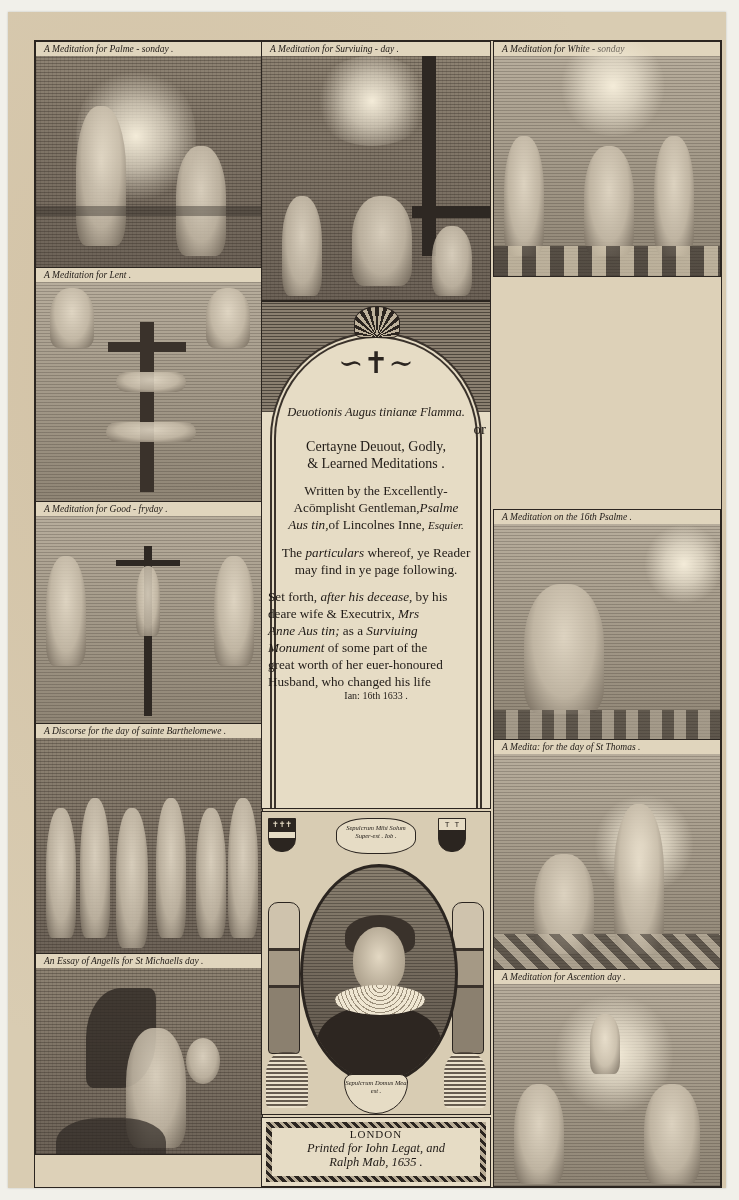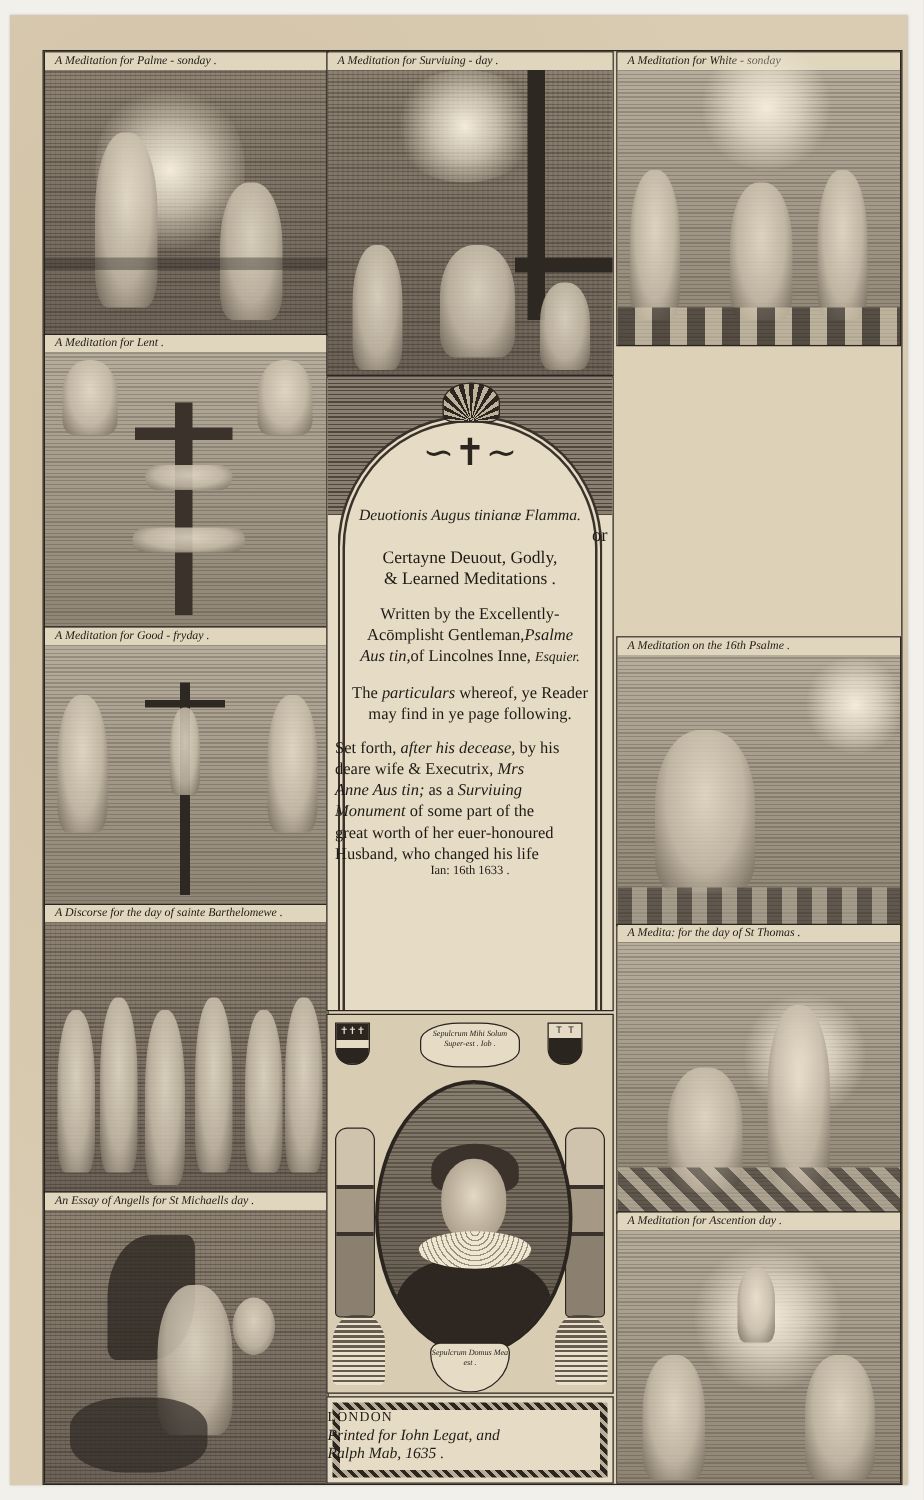--- a/index.html
+++ b/index.html
@@ -169,21 +169,21 @@
   .skeleton.l { left: 4px; } .skeleton.r { right: 4px; }
   
   .imprint-panel { background: #e6dcc5; }
   .imprint-frame {
     position: absolute; left: 4px; right: 4px; top: 4px; bottom: 4px;
     border: 6px solid transparent;
     border-image: repeating-linear-gradient(45deg, #2b2520 0 3px, #b8ac96 3px 6px) 6;
     border-radius: 20px;
   }
   .imprint-text {
-    position: absolute; left: 0; right: 0; top: 10px; text-align: left;
+    position: absolute; left: 0; right: 0; top: 10px; text-align: center;
     font-family: "Liberation Serif", serif; color: #1f1a16;
   }
   .imp-city { font-size: 11px; letter-spacing: 1px; line-height: 13px; }
   .imp-line { font-style: italic; font-size: 12.5px; line-height: 14px; }
 </style>
 </head>
 <body>
 
 <div class="sheet">
   <div class="plate">
@@ -226,21 +226,21 @@
       <div class="engraving">
         <div class="figure" style="left:10px;top:70px;width:30px;height:130px;"></div>
         <div class="figure" style="left:44px;top:60px;width:30px;height:140px;"></div>
         <div class="figure" style="left:80px;top:70px;width:32px;height:140px;"></div>
         <div class="figure" style="left:120px;top:60px;width:30px;height:140px;"></div>
         <div class="figure" style="left:160px;top:70px;width:30px;height:130px;"></div>
         <div class="figure" style="left:192px;top:60px;width:30px;height:140px;"></div>
       </div>
     </div>
 
-    <div class="panel" style="left:0;top:912px;width:228px;height:234px;">
+    <div class="panel" style="left:0;top:912px;width:228px;height:202px;">
       <div class="caption">An Essay of Angells for St Michaells day .</div>
       <div class="engraving">
         <div class="dark-block" style="left:50px;top:20px;width:70px;height:100px;border-radius:50% 10% 50% 10%;opacity:.8"></div>
         <div class="figure" style="left:90px;top:60px;width:60px;height:120px;"></div>
         <div class="figure" style="left:150px;top:70px;width:34px;height:46px;border-radius:50%;"></div>
         <div class="dark-block" style="left:20px;top:150px;width:110px;height:60px;border-radius:40%;opacity:.7"></div>
       </div>
     </div>
 
     <div class="panel" style="left:226px;top:0;width:230px;height:260px;">

